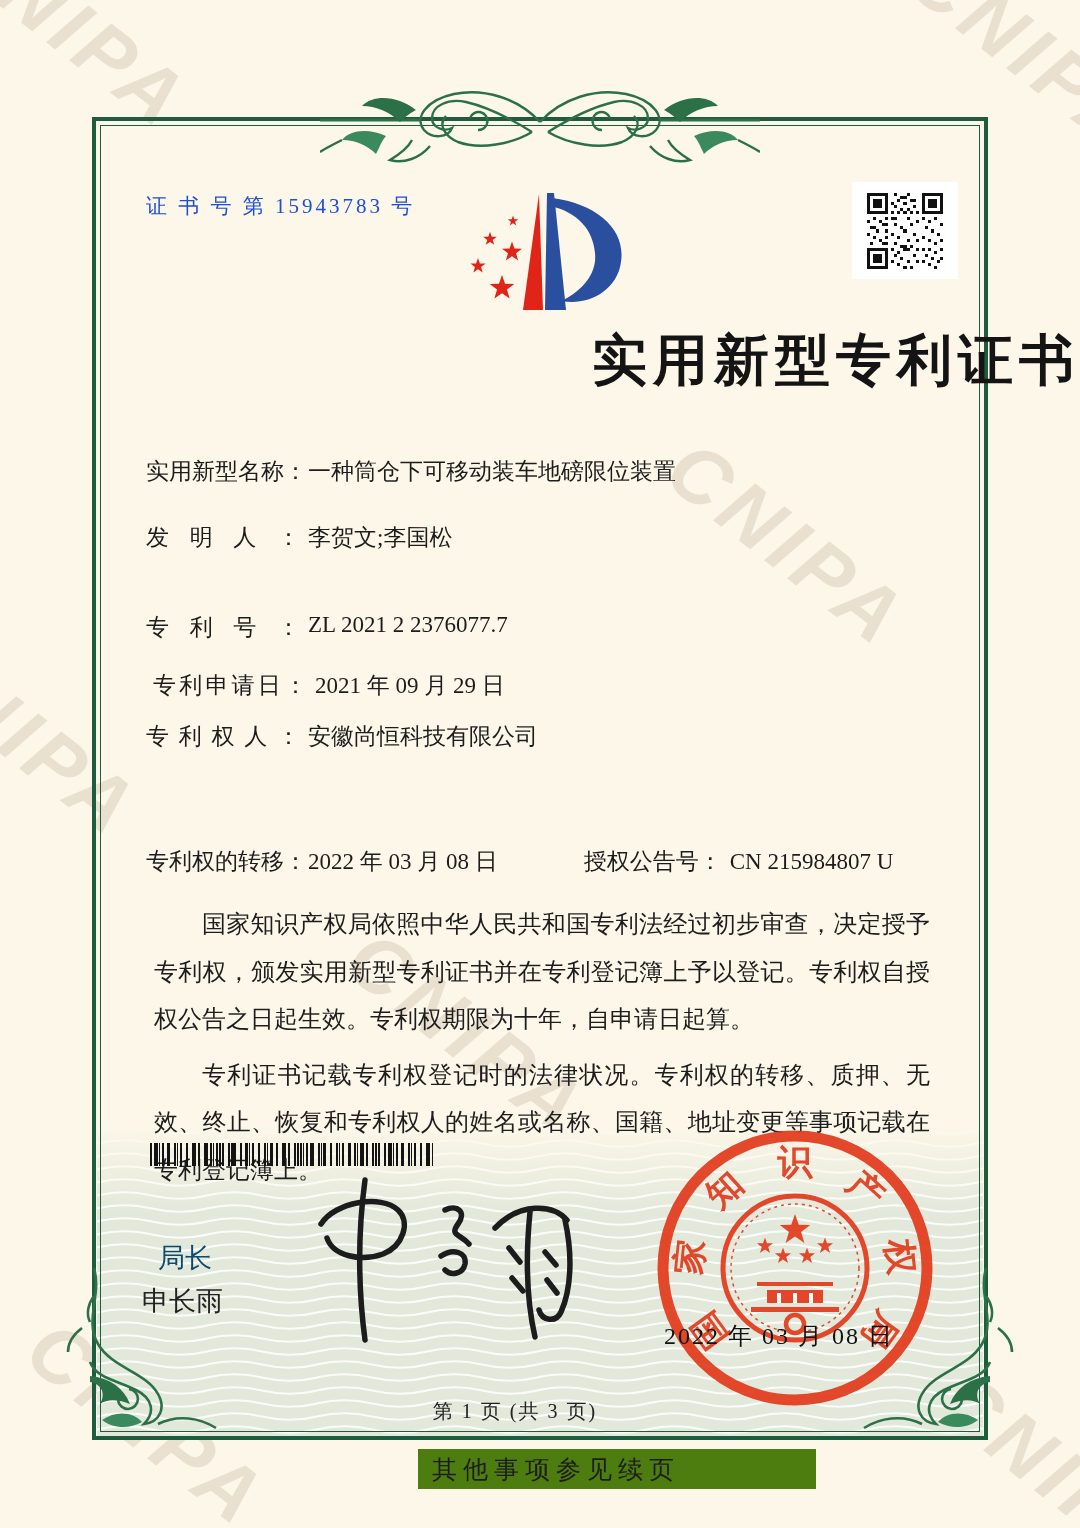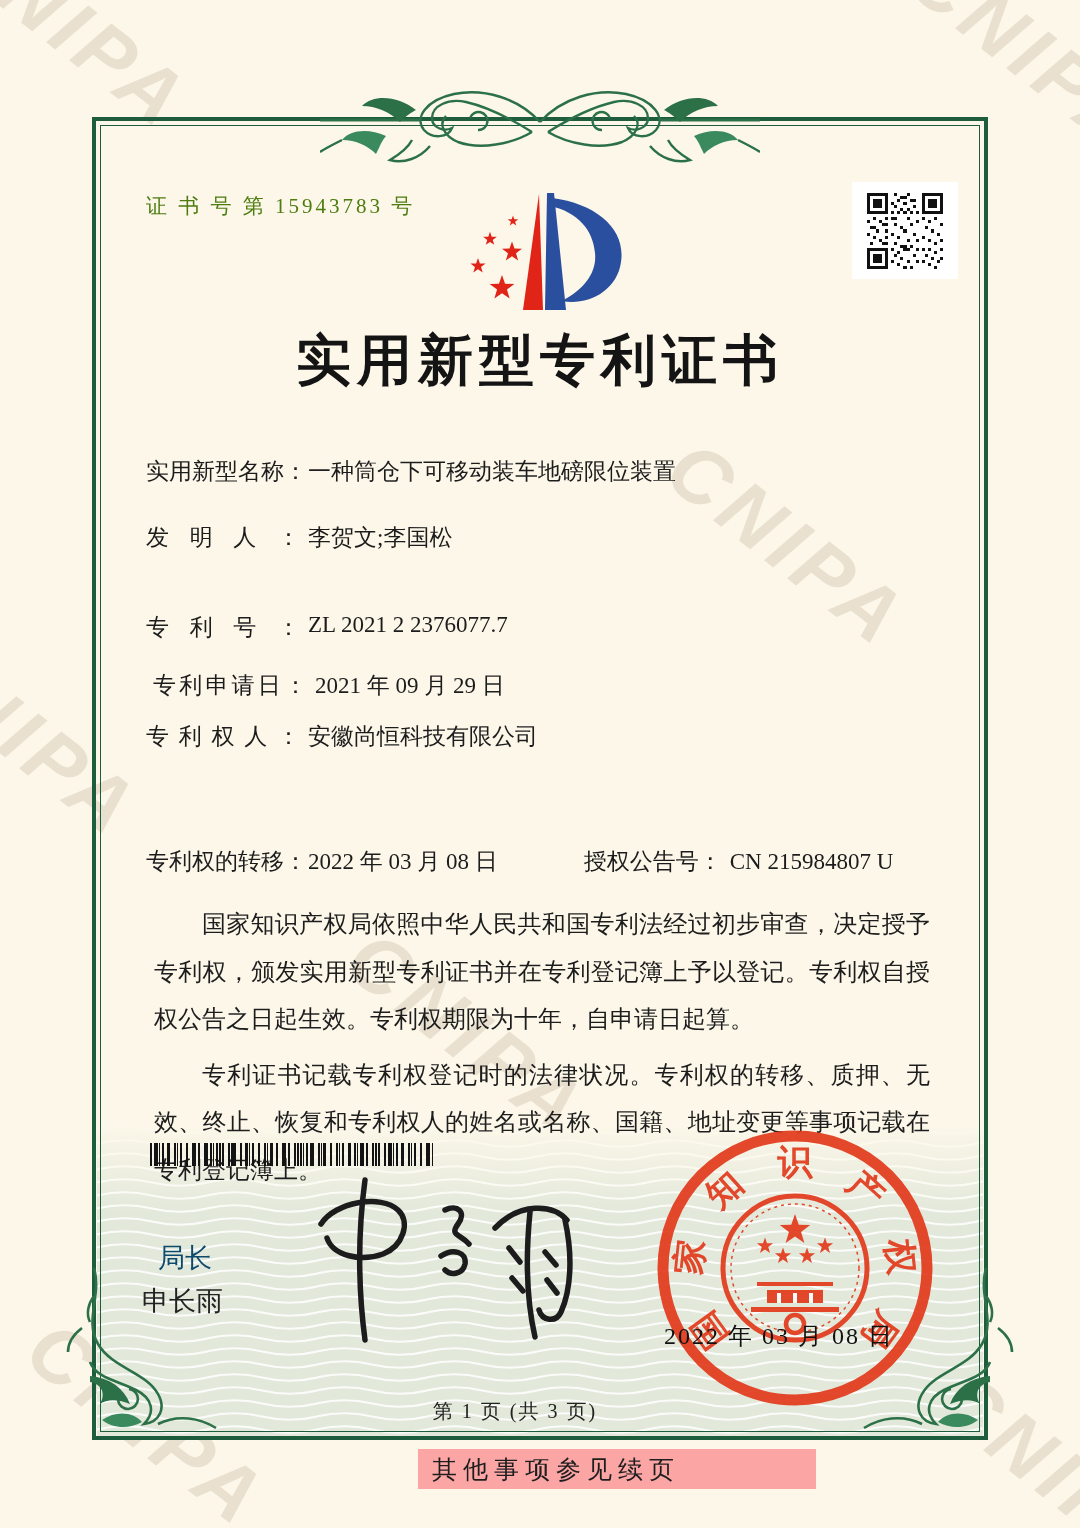--- a/index.html
+++ b/index.html
@@ -16,26 +16,26 @@
   .guilloche-fade{position:absolute;left:97px;top:1124px;width:886px;height:90px;z-index:3;
       background:linear-gradient(#fcf7e9,rgba(252,247,233,0));}
 
   
   .frame{position:absolute;left:92px;top:117px;right:92px;bottom:88px;
       border:4px solid #1d5c3d;z-index:4;pointer-events:none;}
   .frame-inner{position:absolute;inset:4px;border:1px solid #1d5c3d;}
   .ornament{position:absolute;z-index:5;pointer-events:none;}
 
   
-  .cert-no{position:absolute;left:146px;top:192px;font-size:21px;letter-spacing:3px;color:#4d7c0f;z-index:6;}
+  .cert-no{position:absolute;left:146px;top:192px;font-size:21px;letter-spacing:3px;color:#1d4ed8;z-index:6;}
   .logo{position:absolute;left:450px;top:178px;width:195px;height:140px;z-index:6;}
   .qr-box{position:absolute;left:852px;top:182px;width:106px;height:97px;background:#fff;z-index:6;
       display:flex;align-items:center;justify-content:center;}
 
-  .title{position:absolute;left:0;width:100%;top:324px;text-align:center;font-size:55px;
+  .title{position:absolute;left:0;width:100%;top:324px;text-align:right;font-size:55px;
       font-weight:700;letter-spacing:6px;color:#141414;z-index:6;}
 
   
   .field-row{position:absolute;left:146px;width:800px;font-size:23px;color:#1c1c1c;z-index:6;white-space:nowrap;}
   .f-label{display:inline-block;width:154px;text-align:justify;text-align-last:justify;vertical-align:top;}
   .f-value{display:inline-block;margin-left:8px;}
   .pair2{margin-left:86px;}
 
   
   .body-text{position:absolute;left:146px;top:893px;width:792px;font-size:24px;line-height:47.5px;
@@ -53,21 +53,21 @@
   .chief-name{position:absolute;left:142px;top:1283px;font-size:27px;color:#222;z-index:6;
       font-family:Liberation Mono, monospace;}
   .signature{position:absolute;left:295px;top:1172px;width:280px;height:175px;z-index:6;}
 
   .seal{position:absolute;left:645px;top:1118px;width:300px;height:300px;z-index:7;opacity:.92;}
   .seal-ch{font-size:35px;font-weight:700;}
   .seal-date{position:absolute;left:664px;top:1320px;font-size:24px;letter-spacing:2px;color:#111;z-index:8;}
 
   .page-info{position:absolute;left:0;width:1030px;top:1398px;text-align:center;font-size:20px;
       letter-spacing:2px;color:#222;z-index:6;}
-  .cont-strip{position:absolute;left:418px;top:1449px;width:398px;height:40px;background:#fca5a5;
+  .cont-strip{position:absolute;left:418px;top:1449px;width:398px;height:40px;background:#4d7c0f;
       z-index:6;display:flex;align-items:center;}
   .cont-note{font-size:25px;letter-spacing:6px;color:#1d1d1d;padding-left:14px;}
 
   svg{display:block;}
 </style>
 </head>
 <body>
 
 <div class="page">
 

